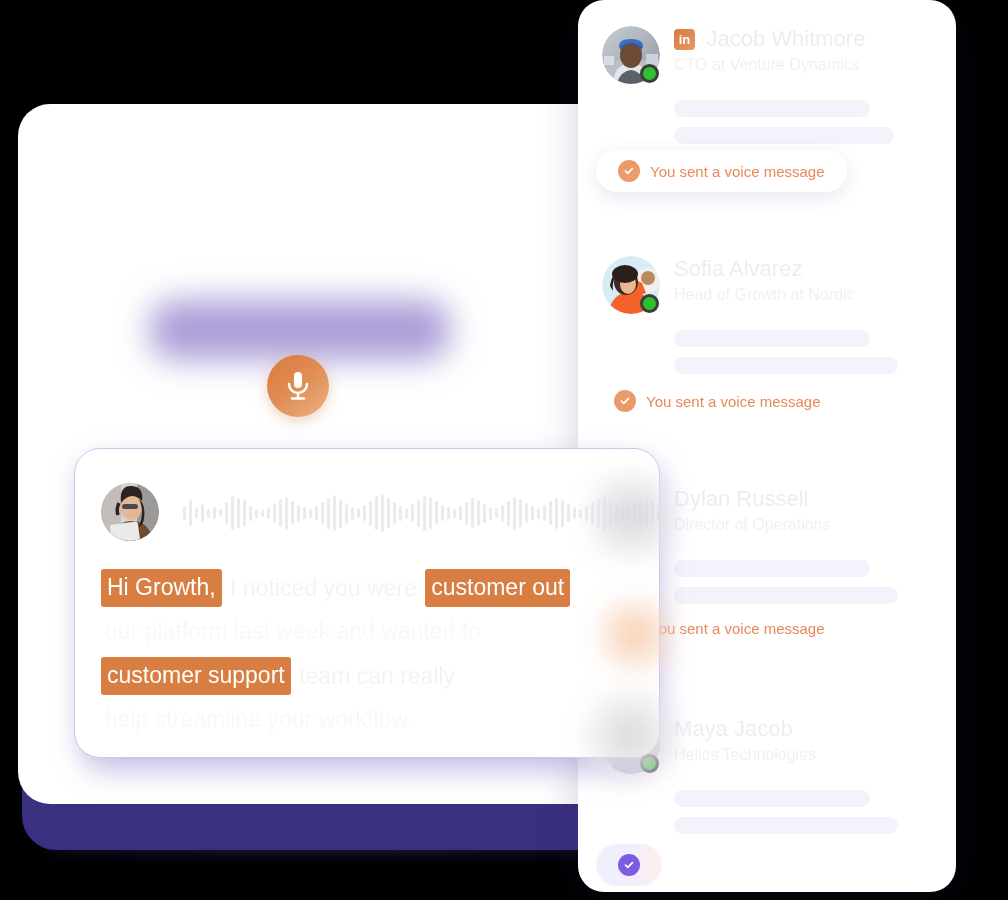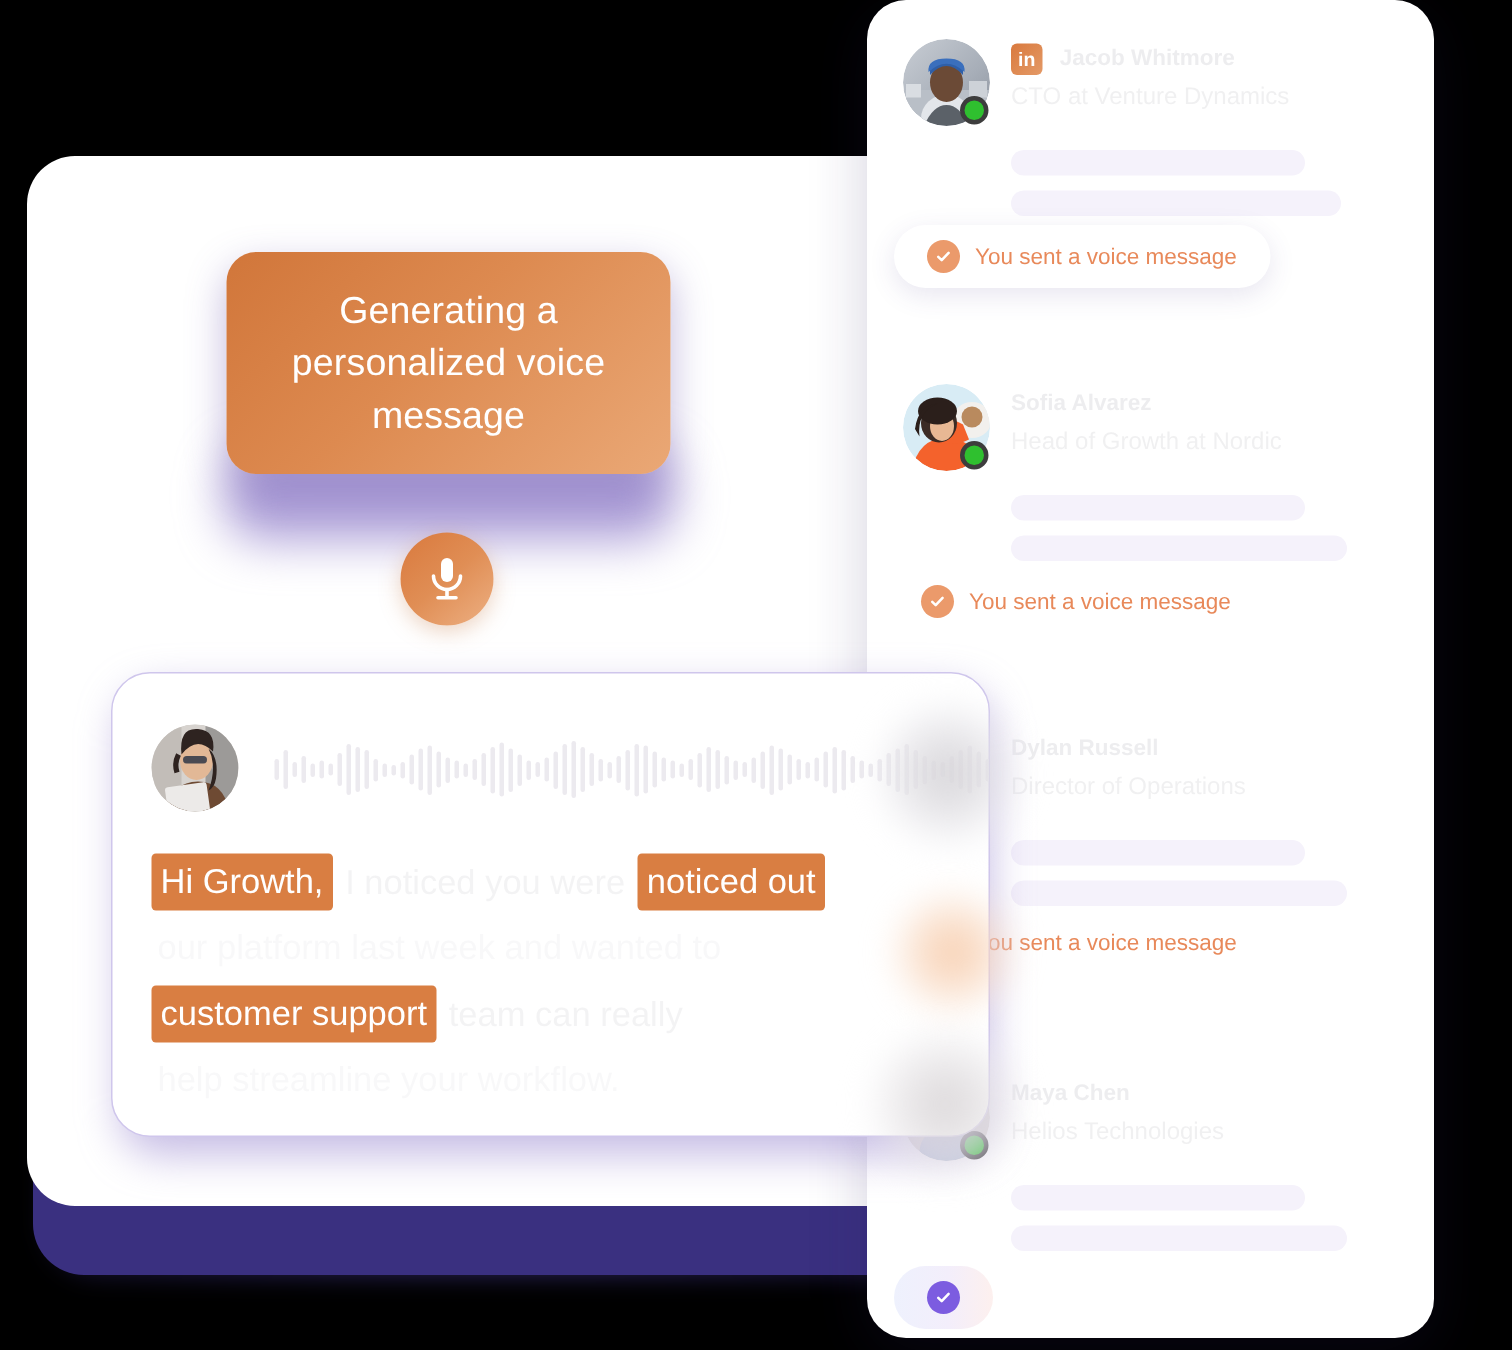--- a/index.html
+++ b/index.html
@@ -232,26 +232,25 @@
     font-weight: bold;
     line-height: 21px;
     text-align: center;
     vertical-align: middle;
     margin-right: 7px;
     font-family: "Liberation Sans", sans-serif;
   }
   .name-ghost {
     display: inline-block;
     color: rgba(130,130,140,0.14);
-    font-size: 15px;
+    font-size: 22px;
     line-height: 22px;
     vertical-align: middle;
     white-space: nowrap;
     user-select: none;
-    font-weight: bold;
   }
   .sub-ghost {
     display: block;
     color: rgba(130,130,140,0.12);
     font-size: 16px;
     line-height: 22px;
     margin-top: 4px;
     white-space: nowrap;
     user-select: none;
   }
@@ -307,23 +306,20 @@
 <body>
 
 <div id="stage">
 
   <div class="base-plate-glow"></div>
   <div class="base-plate"></div>
 
   <div class="main-card"></div>
 
   <div class="gen-shadow"></div>
-  <div class="gen-card">
-    <div class="gen-card-title">Generating a personalized voice message</div>
-  </div>
 
   <button class="mic-btn">
     <span>
       <svg width="26" height="34" viewBox="0 0 26 34" fill="none">
         <rect x="9" y="3" width="8" height="16" rx="4" fill="#ffffff"></rect>
         <path d="M4 15 a9 9 0 0 0 18 0" stroke="#ffffff" stroke-width="2.4" fill="none" stroke-linecap="round"></path>
         <line x1="13" y1="24" x2="13" y2="29" stroke="#ffffff" stroke-width="2.4" stroke-linecap="round"></line>
         <line x1="7" y1="29.5" x2="19" y2="29.5" stroke="#ffffff" stroke-width="2.4" stroke-linecap="round"></line>
       </svg>
     </span>
@@ -464,21 +460,21 @@
             <rect width="58" height="58" fill="#dcd8d2"></rect>
             <ellipse cx="29" cy="52" rx="18" ry="17" fill="#b9c6d8"></ellipse>
             <ellipse cx="29" cy="26" rx="11" ry="13" fill="#b08a6a"></ellipse>
             <path d="M18 21 q11 -11 22 0 q0 -13 -11 -13 q-11 0 -11 13 z" fill="#5c4836"></path>
           </g>
         </svg>
       </div>
       <div class="online-dot"></div>
 
       <div class="msg-head">
-        <span class="name-ghost">Maya Chen</span>
+        <span class="name-ghost">Maya Jacob</span>
         <span class="sub-ghost">Helios Technologies</span>
       </div>
 
       <div class="ph-bar" style="top:78px;width:196px;"></div>
       <div class="ph-bar" style="top:105px;width:224px;"></div>
 
       <div class="status-pill gradient" style="left:18px;top:132px;">
         <span class="check-circle purple">
           <svg width="12" height="12" viewBox="0 0 12 12">
               <path d="M2.5 6.2 L4.8 8.4 L9.4 3.6" stroke="#ffffff" stroke-width="1.7" fill="none" stroke-linecap="round" stroke-linejoin="round"></path>
@@ -590,21 +586,21 @@
         <div class="wf-bar" style="height: 13px;"></div>
         <div class="wf-bar" style="height: 10px;"></div>
         <div class="wf-bar" style="height: 18px;"></div>
         <div class="wf-bar" style="height: 26px;"></div>
         <div class="wf-bar" style="height: 32px;"></div>
         <div class="wf-bar" style="height: 24px;"></div>
         <div class="wf-bar" style="height: 15px;"></div>
       </div>
 
     <div class="tc-lines">
-        <div class="tc-line"><span class="chip">Hi Growth,</span> <span class="ghost">I noticed you were</span> <span class="chip">noticed out</span> </div>
+        <div class="tc-line"><span class="chip">Hi Growth,</span> <span class="ghost">I noticed you were</span> <span class="chip">customer out</span> </div>
         <div class="tc-line"><span class="ghost ghost-faint">our platform last week and wanted to</span> </div>
         <div class="tc-line"><span class="chip">customer support</span> <span class="ghost">team can really</span> </div>
         <div class="tc-line"><span class="ghost ghost-faint">help streamline your workflow.</span> </div>
       </div>
   </div>
 
   <div class="blob" style="left:586px;top:470px;width:92px;height:92px;background:radial-gradient(circle,rgba(210,208,212,0.95) 0%,rgba(235,234,238,0.6) 60%,rgba(255,255,255,0) 100%);"></div>
   <div class="blob" style="left:596px;top:596px;width:78px;height:78px;background:radial-gradient(circle,rgba(246,198,162,0.9) 0%,rgba(250,226,208,0.55) 60%,rgba(255,255,255,0) 100%);"></div>
   <div class="blob" style="left:582px;top:688px;width:96px;height:96px;background:radial-gradient(circle,rgba(216,212,214,0.95) 0%,rgba(238,236,238,0.6) 60%,rgba(255,255,255,0) 100%);"></div>
 

